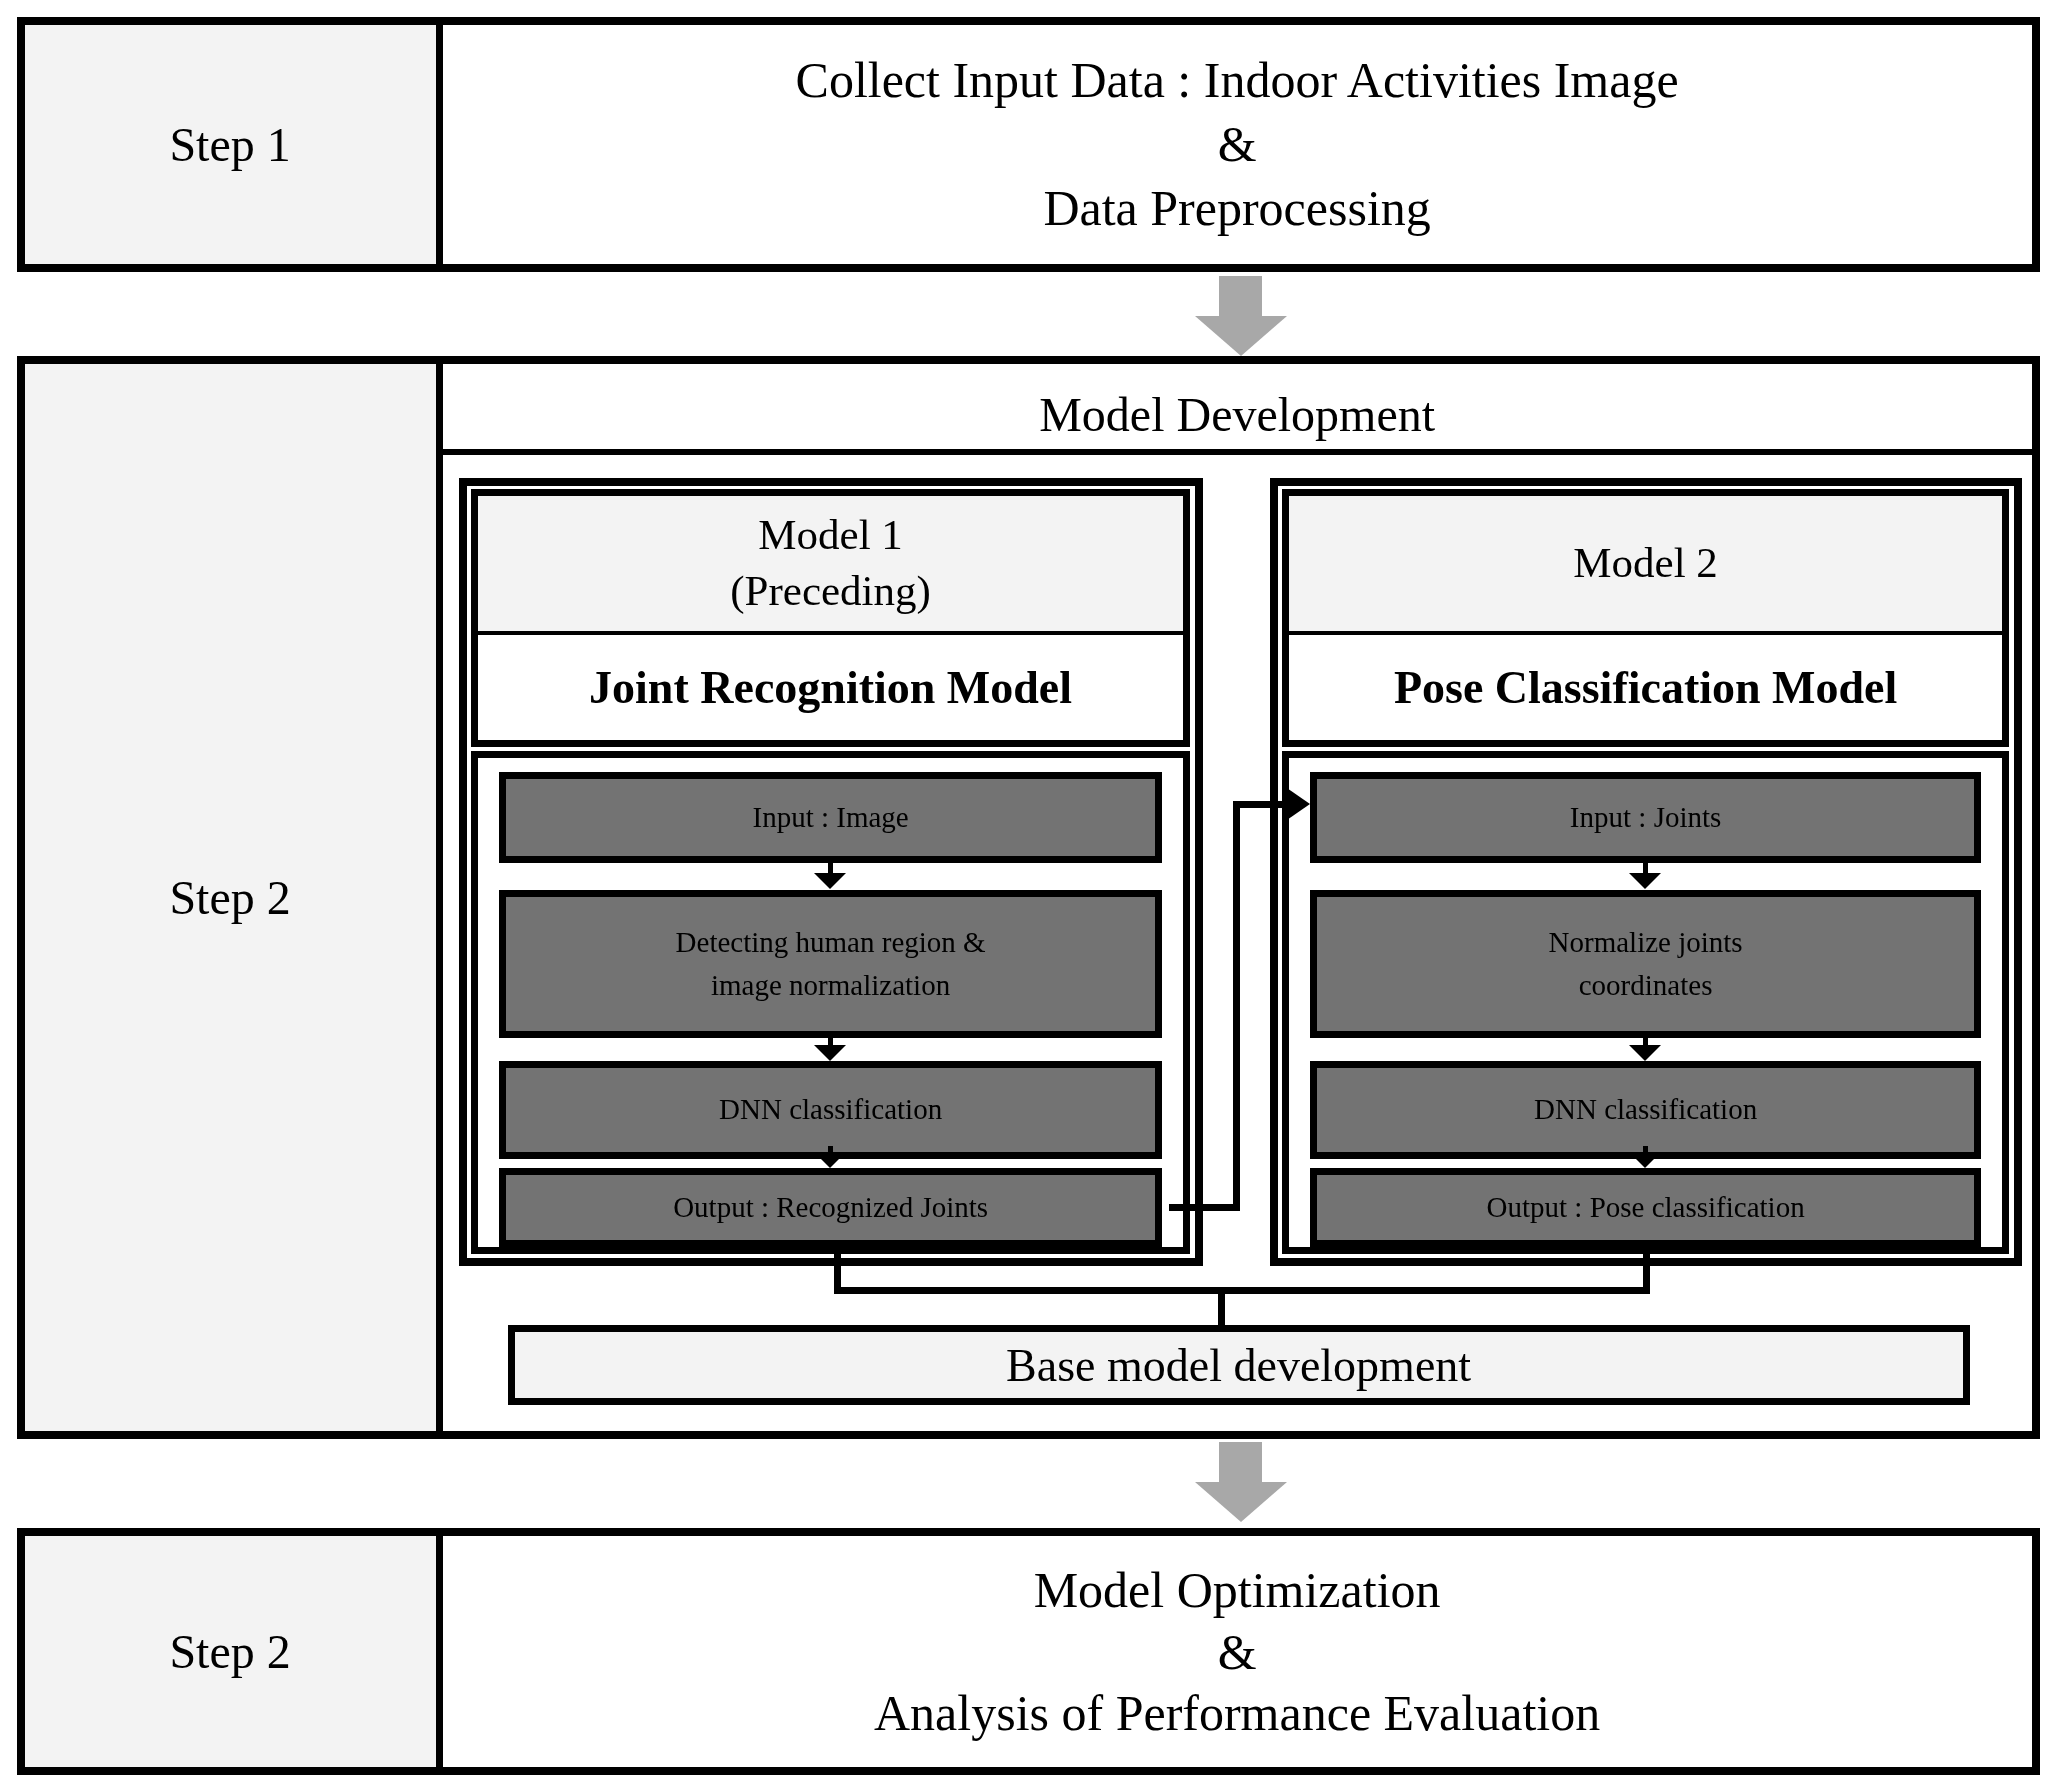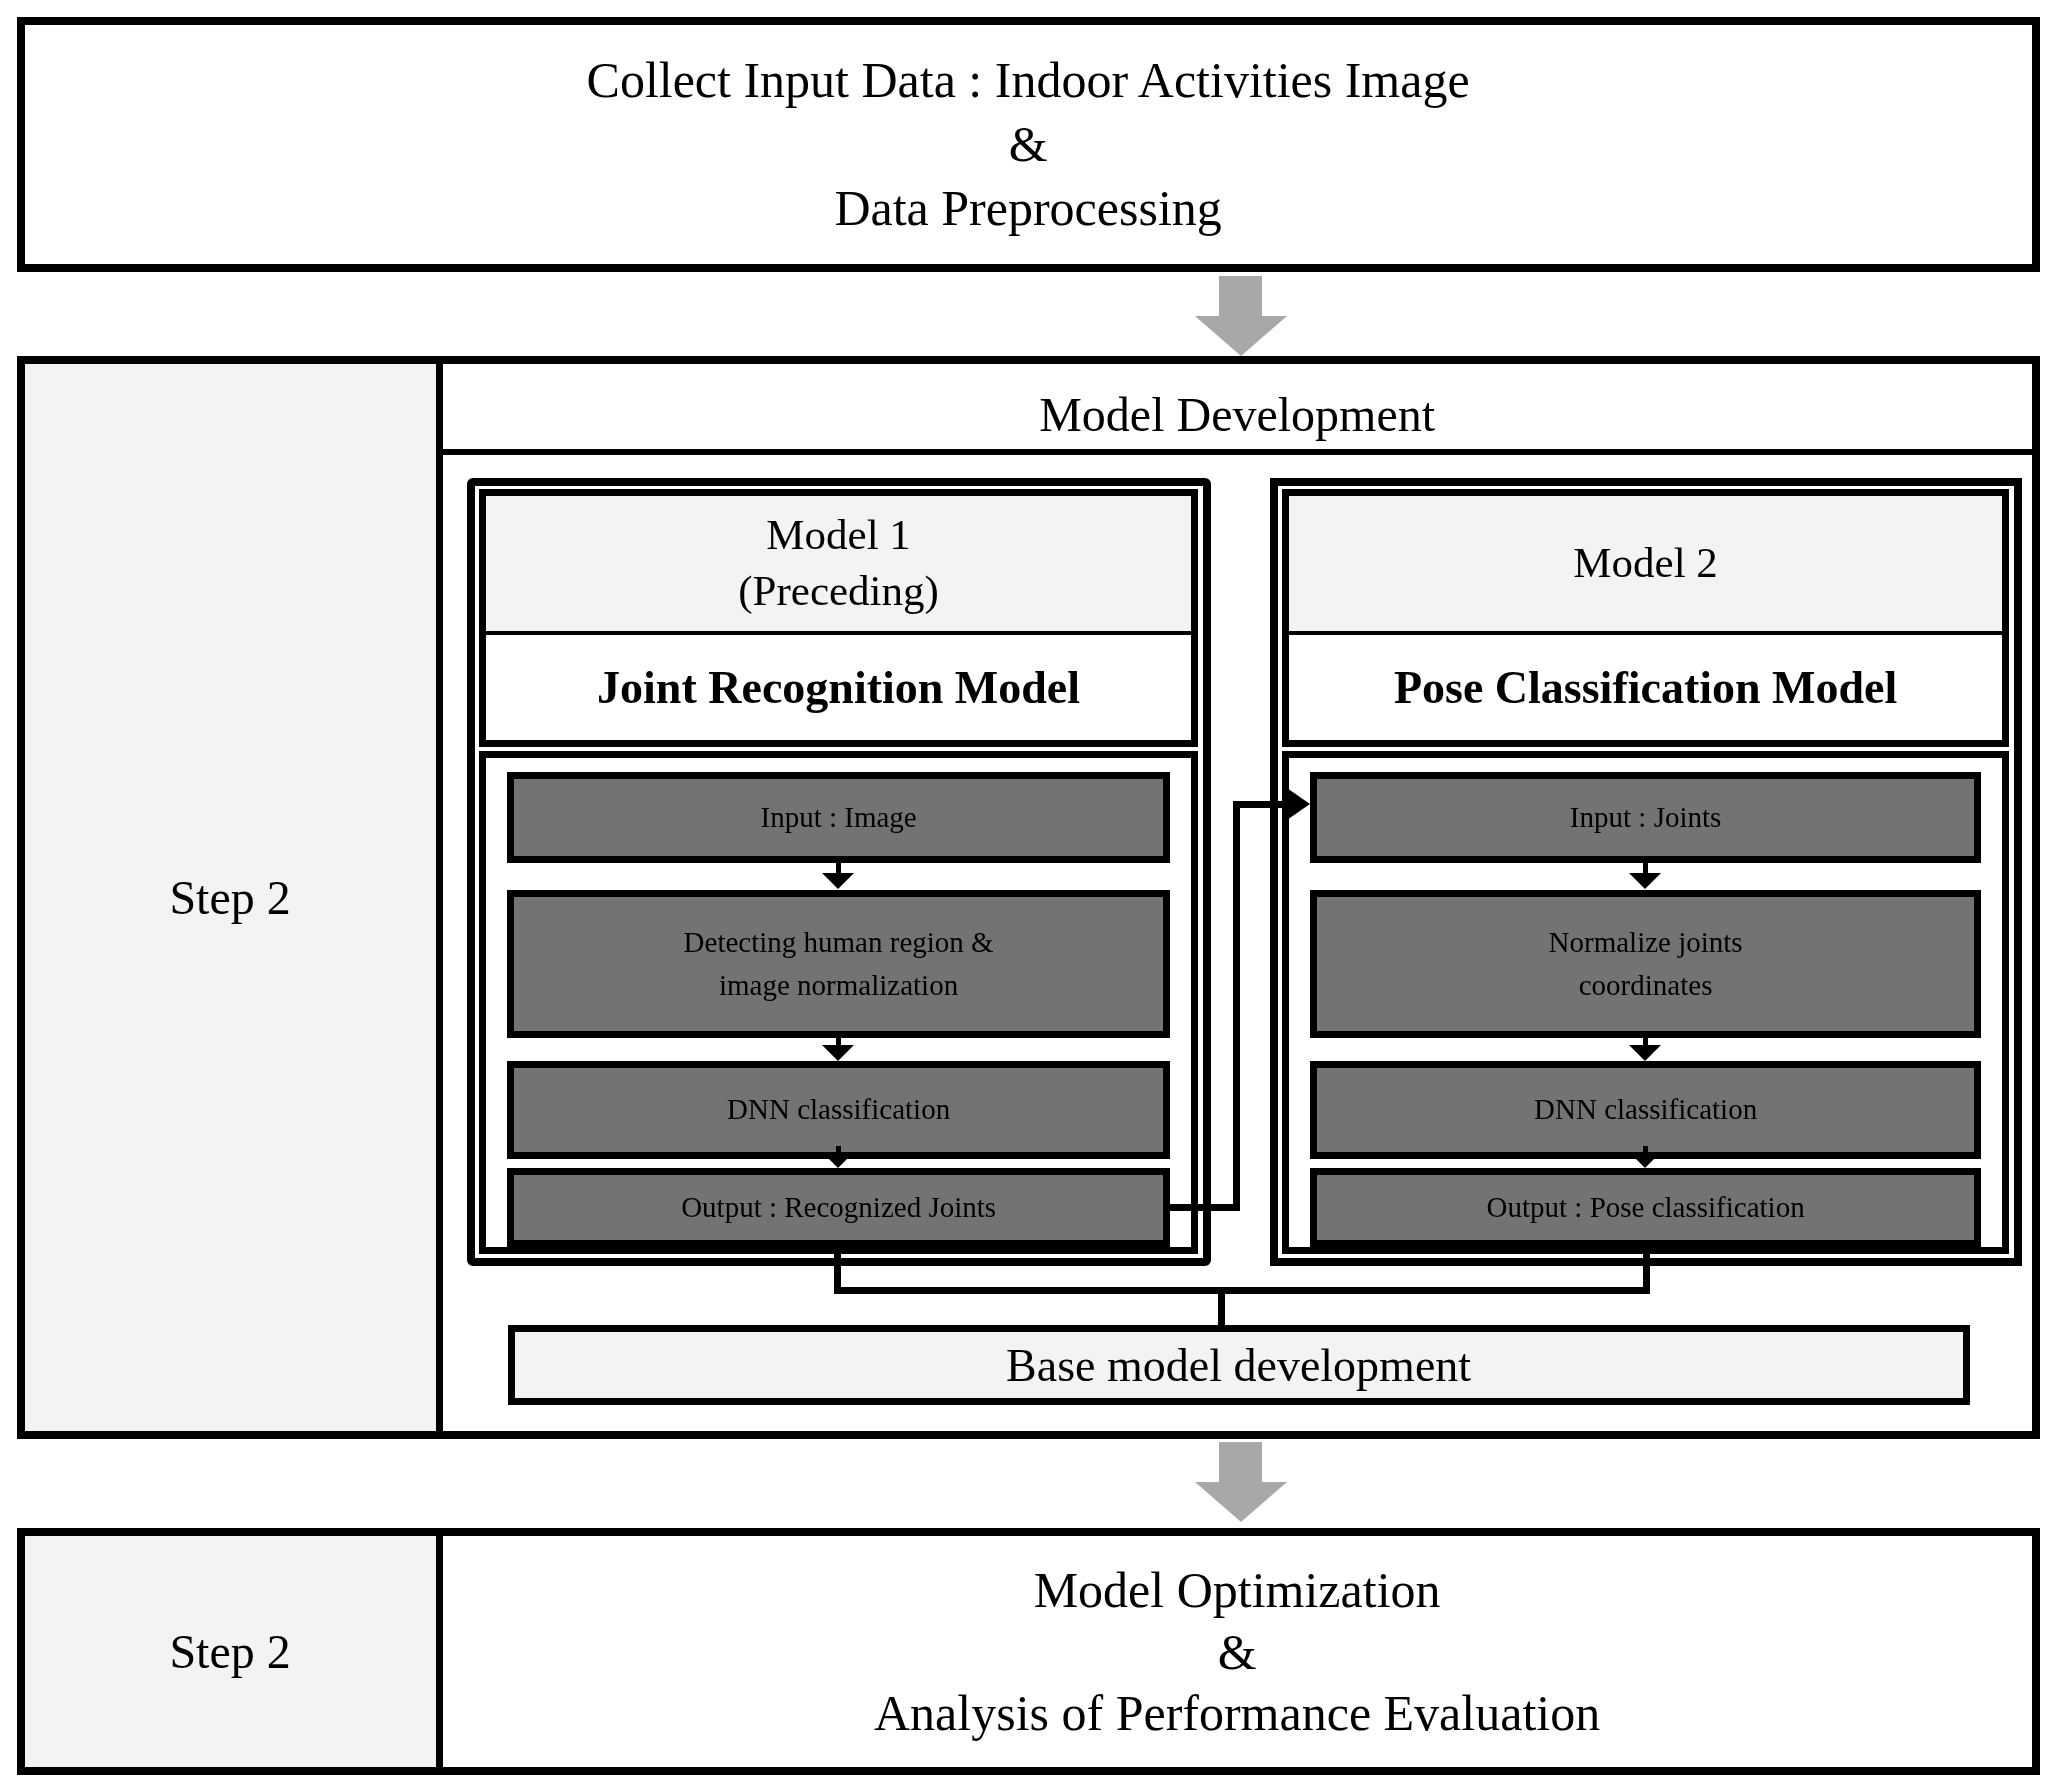--- a/index.html
+++ b/index.html
@@ -16,21 +16,21 @@
            display:flex;align-items:center;justify-content:center;font-size:48px;box-sizing:border-box;}
   .step-content{flex:1;position:relative;}
   .stack{display:flex;flex-direction:column;align-items:center;justify-content:space-evenly;
          text-align:center;font-size:50px;padding:21px 0;box-sizing:border-box;}
 
   .md-title{position:absolute;left:0;right:0;top:0;height:100px;display:flex;
             align-items:center;justify-content:center;font-size:48px;}
   .md-divider{position:absolute;left:0;right:0;top:85px;height:5.5px;background:#000;}
 
   .model{position:absolute;top:114px;height:788px;border:8.3px solid #000;box-sizing:border-box;background:#fff;}
-  #model1{left:24px;width:744px;border-radius:6px;}
+  #model1{left:16px;width:744px;}
   #model2{left:827px;width:752px;}
 
   .label-box{position:absolute;left:4.2px;right:4.2px;top:2.8px;height:258px;border:7px solid #000;
              box-sizing:border-box;display:flex;flex-direction:column;background:#fff;}
   .label-header{flex:0 0 139px;background:#f3f3f3;border-bottom:4.2px solid #000;box-sizing:border-box;
                 display:flex;flex-direction:column;align-items:center;justify-content:center;
                 font-size:43px;line-height:1.3;}
   .label-title{flex:1;display:flex;align-items:center;justify-content:center;
                font-weight:bold;font-size:46px;}
 
@@ -75,20 +75,23 @@
                border-top:40px solid #a8a8a8;}
   #ga1-stem{top:276px;} #ga1-head{top:316px;}
   #ga2-stem{top:1442px;} #ga2-head{top:1482px;}
 </style>
 </head>
 <body>
 
 <div class="canvas">
 
   <section class="step" id="step1">
+    <div class="sidebar">
+      <span>Step 1</span>
+    </div>
     <div class="step-content stack">
       <div>Collect Input Data : Indoor Activities Image</div>
       <div>&amp;</div>
       <div>Data Preprocessing</div>
     </div>
   </section>
 
   <div class="garrow-stem" id="ga1-stem"></div>
   <div class="garrow-head" id="ga1-head"></div>
 

